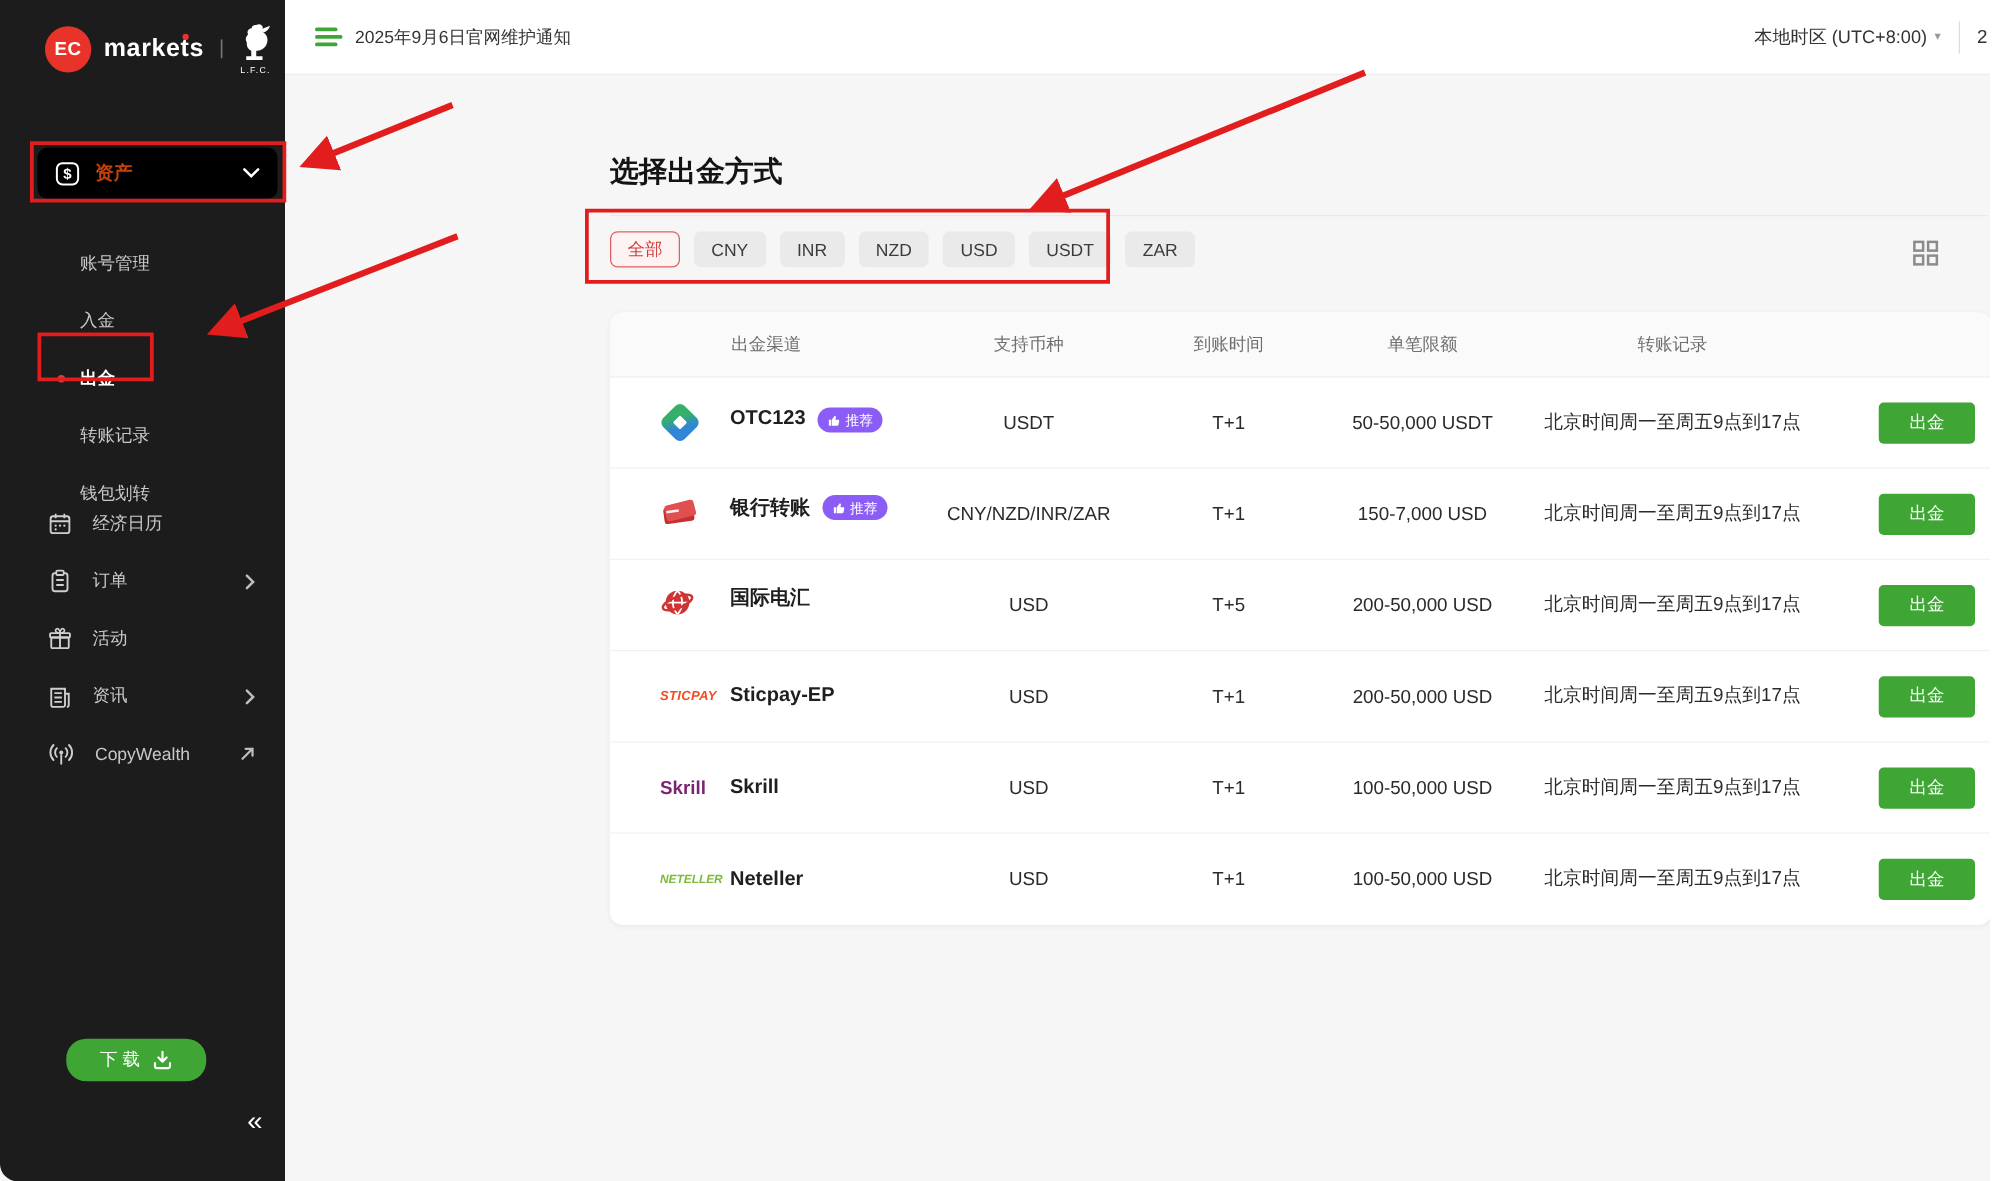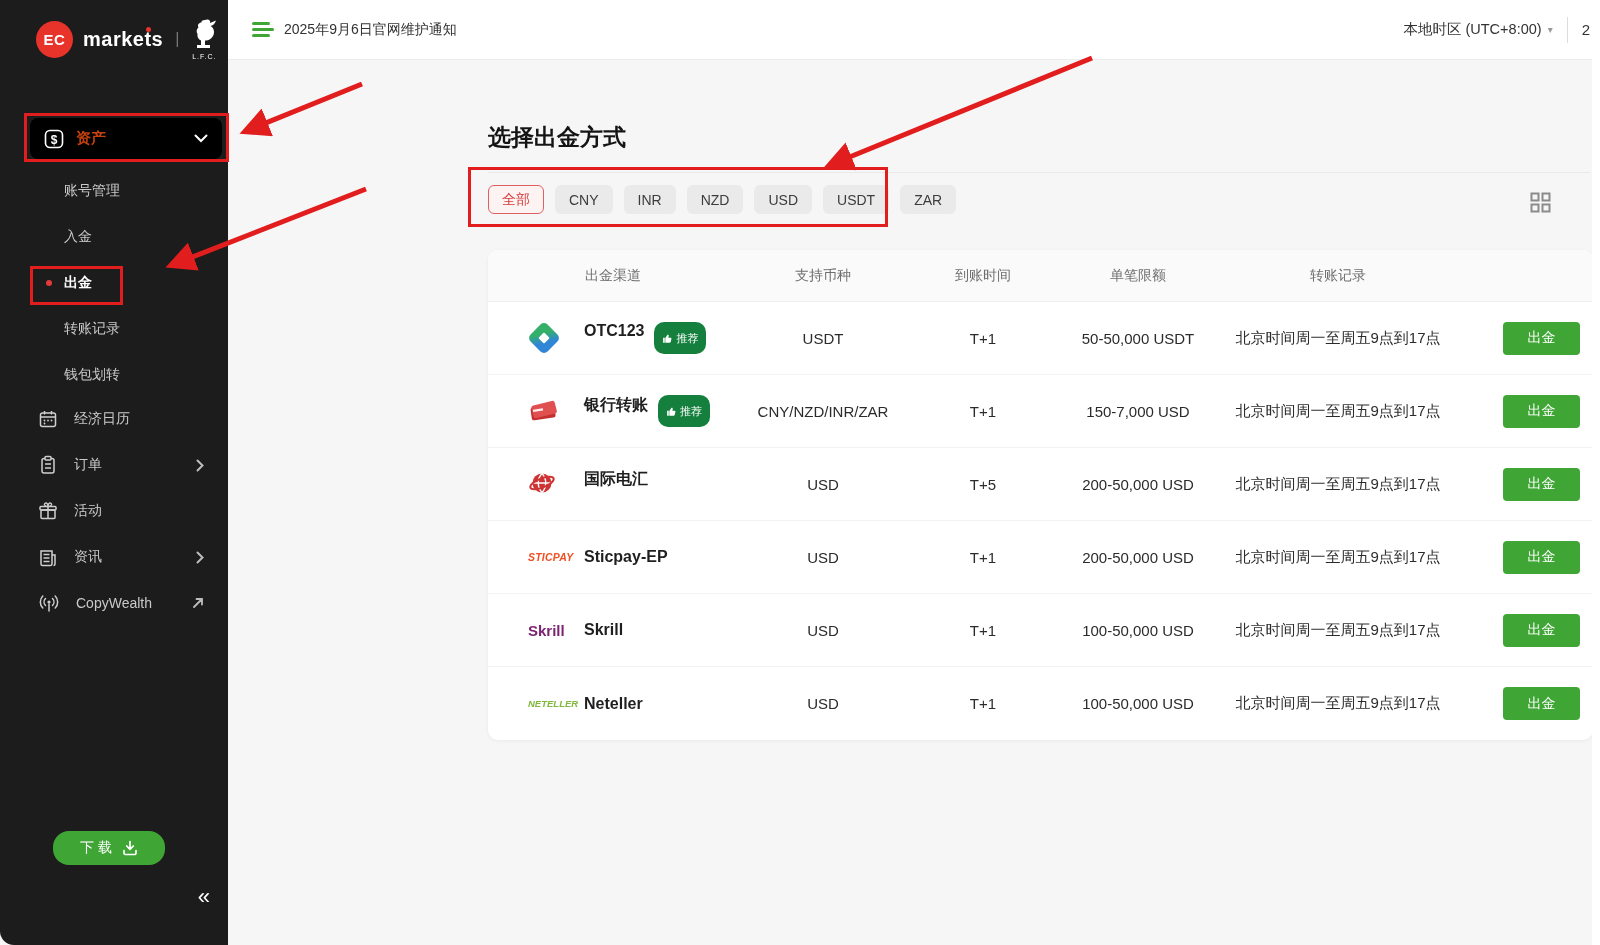--- a/index.html
+++ b/index.html
@@ -17,21 +17,21 @@
   .markets-word::after { content:""; position:absolute; right:12px; top:-1px; width:5px; height:5px;
     border-radius:50%; background:#e8332a; }
   .logo-sep { color:#777; font-size:16px; margin:0 2px; }
   .lfc { display:flex; flex-direction:column; align-items:center; color:#fff; }
   .lfc-label { font-size:7px; letter-spacing:1px; margin-top:1px; color:#fff; }
 
   .asset-item { position:absolute; left:30px; top:118px; width:192px; height:41px; background:#000;
     border-radius:8px; display:flex; align-items:center; padding:0 14px; gap:12px; cursor:pointer; }
   .asset-label { color:#c2410c; font-size:15px; font-weight:600; flex:1; }
 
-  .submenu { position:absolute; left:0; top:168px; width:228px; }
+  .submenu { position:absolute; left:0; top:188px; width:228px; }
   .sub-item { height:46px; display:flex; align-items:center; padding-left:64px; font-size:14px;
     color:#c9c9c9; cursor:pointer; position:relative; }
   .sub-item.active { color:#fff; font-weight:700; }
   .sub-dot { position:absolute; left:46px; width:6px; height:6px; border-radius:50%; background:#e23b3b; }
 
   .menu { position:absolute; left:0; top:396px; width:228px; }
   .menu-item { height:46px; display:flex; align-items:center; padding:0 24px 0 38px; gap:16px;
     font-size:14px; color:#c9c9c9; cursor:pointer; }
   .menu-item .mi-label { flex:1; }
   .mi-trail { color:#bdbdbd; font-size:15px; display:flex; align-items:center; }
@@ -80,22 +80,22 @@
   .cell { font-size:15px; color:#2b2b2b; }
   .cell.center { text-align:center; }
   .c-channel { display:flex; gap:10px; padding-left:40px; }
   .pay-name { font-size:16px; font-weight:600; color:#1f1f1f; white-space:nowrap; }
   .pay-ico-wrap { width:46px; display:flex; align-items:center; justify-content:flex-start; flex:0 0 auto; }
   .proc { max-width:218px; margin:0 auto; line-height:1.5; text-align:center; }
   .actions { display:flex; justify-content:flex-end; padding-right:13px; }
   .btn-green { width:77px; height:33px; background:#3fa636; color:#fff; border:none; border-radius:4px;
     font-size:14px; cursor:pointer; font-family:inherit; }
 
-  .badge { display:inline-flex; align-items:center; gap:3px; height:20px; padding:16px 8px;
-    background:#15803d; border-radius:10px; color:#fff; font-size:11px; white-space:nowrap; }
+  .badge { display:inline-flex; align-items:center; gap:3px; height:20px; padding:4px 8px;
+    background:#8b5cf6; border-radius:10px; color:#fff; font-size:11px; white-space:nowrap; }
 
   
   .otc-ico { width:24px; height:24px; margin-left:4px; transform:rotate(45deg); border-radius:5px;
     background:linear-gradient(120deg,#35b06a 35%,#2f86d6 65%); position:relative; display:inline-block; }
   .otc-ico::after { content:""; position:absolute; left:8px; top:8px; width:8px; height:8px; background:#fff; border-radius:1px; }
   .wm { font-style:italic; font-weight:bold; white-space:nowrap; }
   .wm-sticpay { color:#ef4f23; font-size:10.5px; letter-spacing:0.2px; }
   .wm-skrill { color:#7c2472; font-size:15px; font-style:normal; }
   .wm-neteller { color:#7fb93c; font-size:9.5px; }
 

